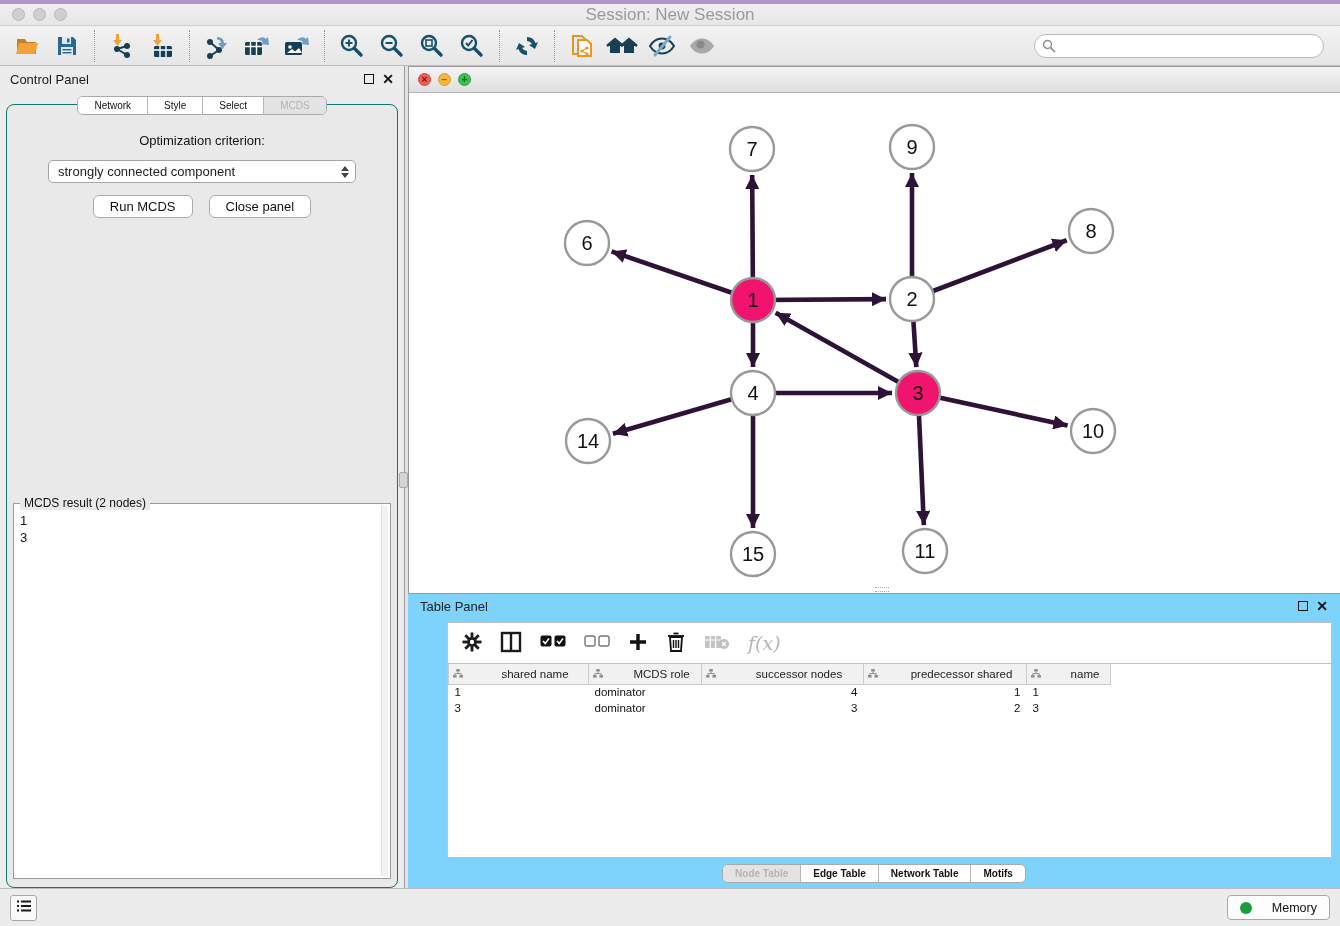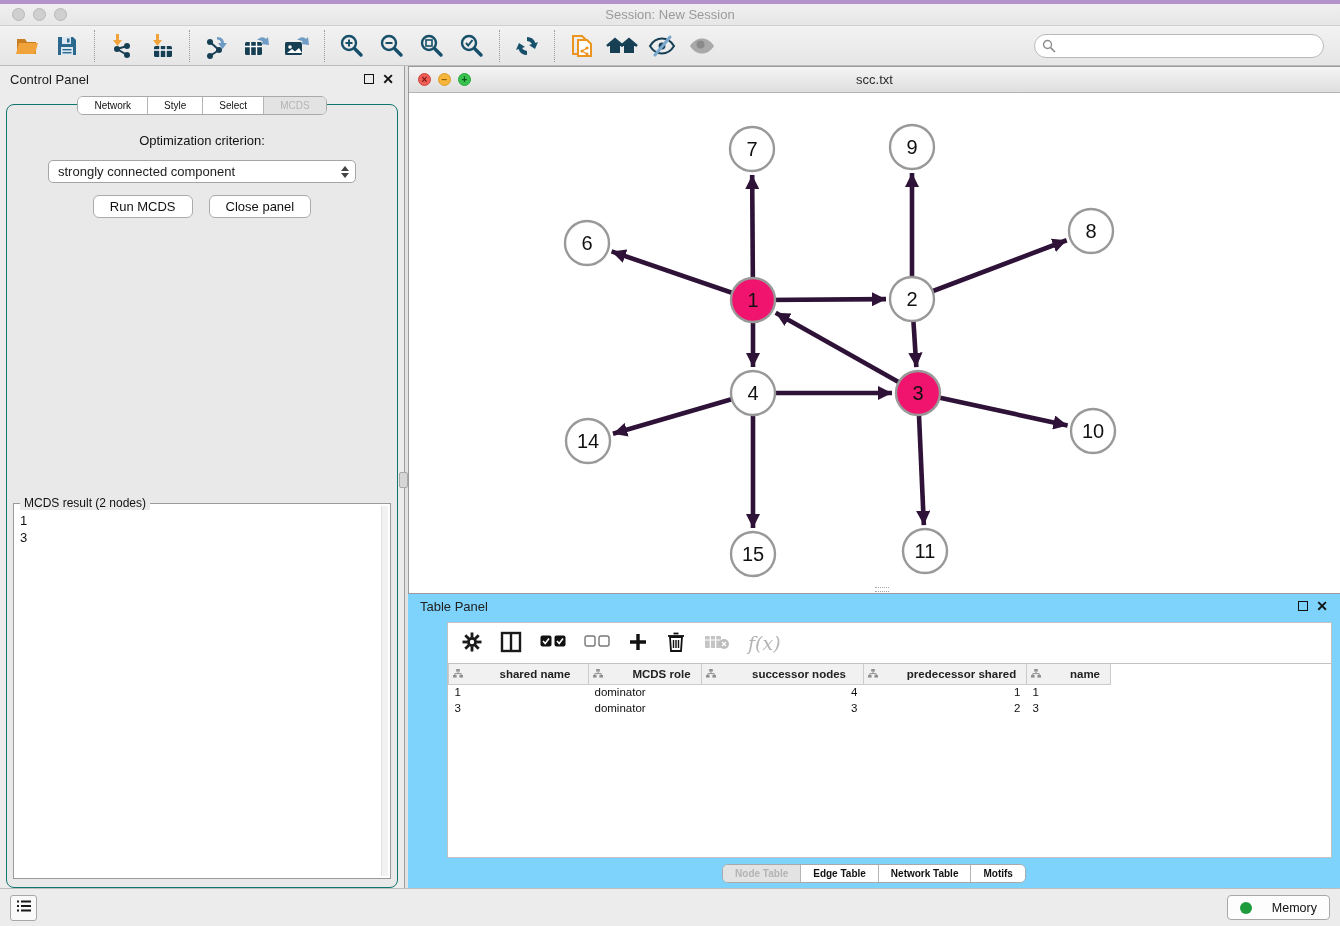--- a/index.html
+++ b/index.html
@@ -8,21 +8,21 @@
 
   .window { position:absolute; top:4px; left:0; width:1340px; height:922px;
             background:#ececec; display:flex; flex-direction:column; }
 
   
   .titlebar { height:22px; background:linear-gradient(#f0f0f0,#e6e6e6); position:relative;
               display:flex; align-items:center; border-bottom:1px solid #cfcfcf; flex:0 0 22px; }
   .traffic { display:flex; gap:8px; margin-left:12px; }
   .dot { width:13px; height:13px; border-radius:50%; border:1px solid #b8b8b8; background:#cfcfcf;
          display:flex; align-items:center; justify-content:center; font-size:9px; line-height:1; }
-  .titlebar .title { position:absolute; left:0; right:0; text-align:center; color:#9a9a9a; font-size:13px; }
+  .titlebar .title { position:absolute; left:0; right:0; text-align:center; color:#9a9a9a; font-size:17px; }
 
   
   .toolbar { height:40px; flex:0 0 40px; background:linear-gradient(#f2f2f2,#e6e6e6);
              border-bottom:1px solid #bdbdbd; display:flex; align-items:center; padding:0 10px; }
   .tb-group { display:flex; align-items:center; gap:10px; padding:0 12px; }
   .tb-sep { width:0; height:32px; border-left:1px dotted #9a9a9a; }
   .tb-btn { width:30px; height:30px; display:flex; align-items:center; justify-content:center; cursor:default; }
   .tb-btn svg { display:block; }
   .search-wrap { margin-left:auto; margin-right:6px; position:relative; }
   .search-input { width:290px; height:24px; border:1px solid #b9b9b9; border-radius:12px;
@@ -89,21 +89,21 @@
   .tp-header { height:24px; flex:0 0 24px; display:flex; align-items:center; padding:0 12px; }
   .tp-body { margin:4px 8px 0 8px; flex:1; display:flex; flex-direction:column; min-height:0;padding-left:31px; }
   .tp-toolbar { height:42px; flex:0 0 42px; background:#fff; border:1px solid #c2c2c2;
                 display:flex; align-items:center; gap:18px; padding:0 14px; }
   .tp-toolbar .tico { display:flex; align-items:center; justify-content:center; }
   .fx-label { font-family:"DejaVu Serif", serif; font-style:italic; font-size:19px; color:#b3b3b3; }
   .tp-table-wrap { flex:1; background:#fff; border:1px solid #c2c2c2; border-top:none; overflow:hidden; }
   table.node-table { border-collapse:collapse; width:662px; table-layout:fixed; }
   .node-table th { background:#f1f1f1; border:1px solid #cccccc; border-top:none; font-weight:normal;
                    font-size:11.5px; color:#222; height:20px; padding:0 4px; position:relative; }
-  .node-table th .th-inner { display:flex; gap:23px; justify-content:flex-start;font-weight:bold; }
+  .node-table th .th-inner { display:flex; gap:23px; justify-content:flex-start; }
   .node-table th .th-label { flex:1; text-align:center; }
   .node-table td { font-size:11.5px; color:#111; height:16px; padding:0 6px; }
   .node-table td.num { text-align:right; }
   .tp-tabs { height:30px; flex:0 0 30px; display:flex; justify-content:center; align-items:center; }
 
   .tp-tabs .seg { font-weight:bold; padding:3px 12px; }
   .tp-tabs .seg.inactive-selected { font-weight:bold; }
 
   
   .statusbar { height:38px; flex:0 0 38px; background:#ececec; border-top:1px solid #bcbcbc;
@@ -356,21 +356,20 @@
 
     <div class="right-col">
 
       <div class="net-window">
         <div class="net-titlebar">
           <div class="net-traffic">
             <div class="tl tl-red">×</div>
             <div class="tl tl-yellow">−</div>
             <div class="tl tl-green">+</div>
           </div>
-          <div class="net-title">scc.txt</div>
         </div>
         <div class="net-canvas">
           <svg width="928" height="500" viewBox="0 0 928 500" style="position:absolute;top:0;left:0;">
             <defs>
               <marker id="arrowhead" viewBox="0 0 10 10" refX="10" refY="5" markerWidth="3.1" markerHeight="3.1" orient="auto">
                 <path d="M0 0 L10 5 L0 10 z" fill="#2E1237"></path>
               </marker>
             </defs>
             <g id="edge-layer">
                 <line x1="344" y1="207" x2="343.1721816547571" y2="81.99942986832144" stroke="#2E1237" stroke-width="4.6" marker-end="url(#arrowhead)"></line>

